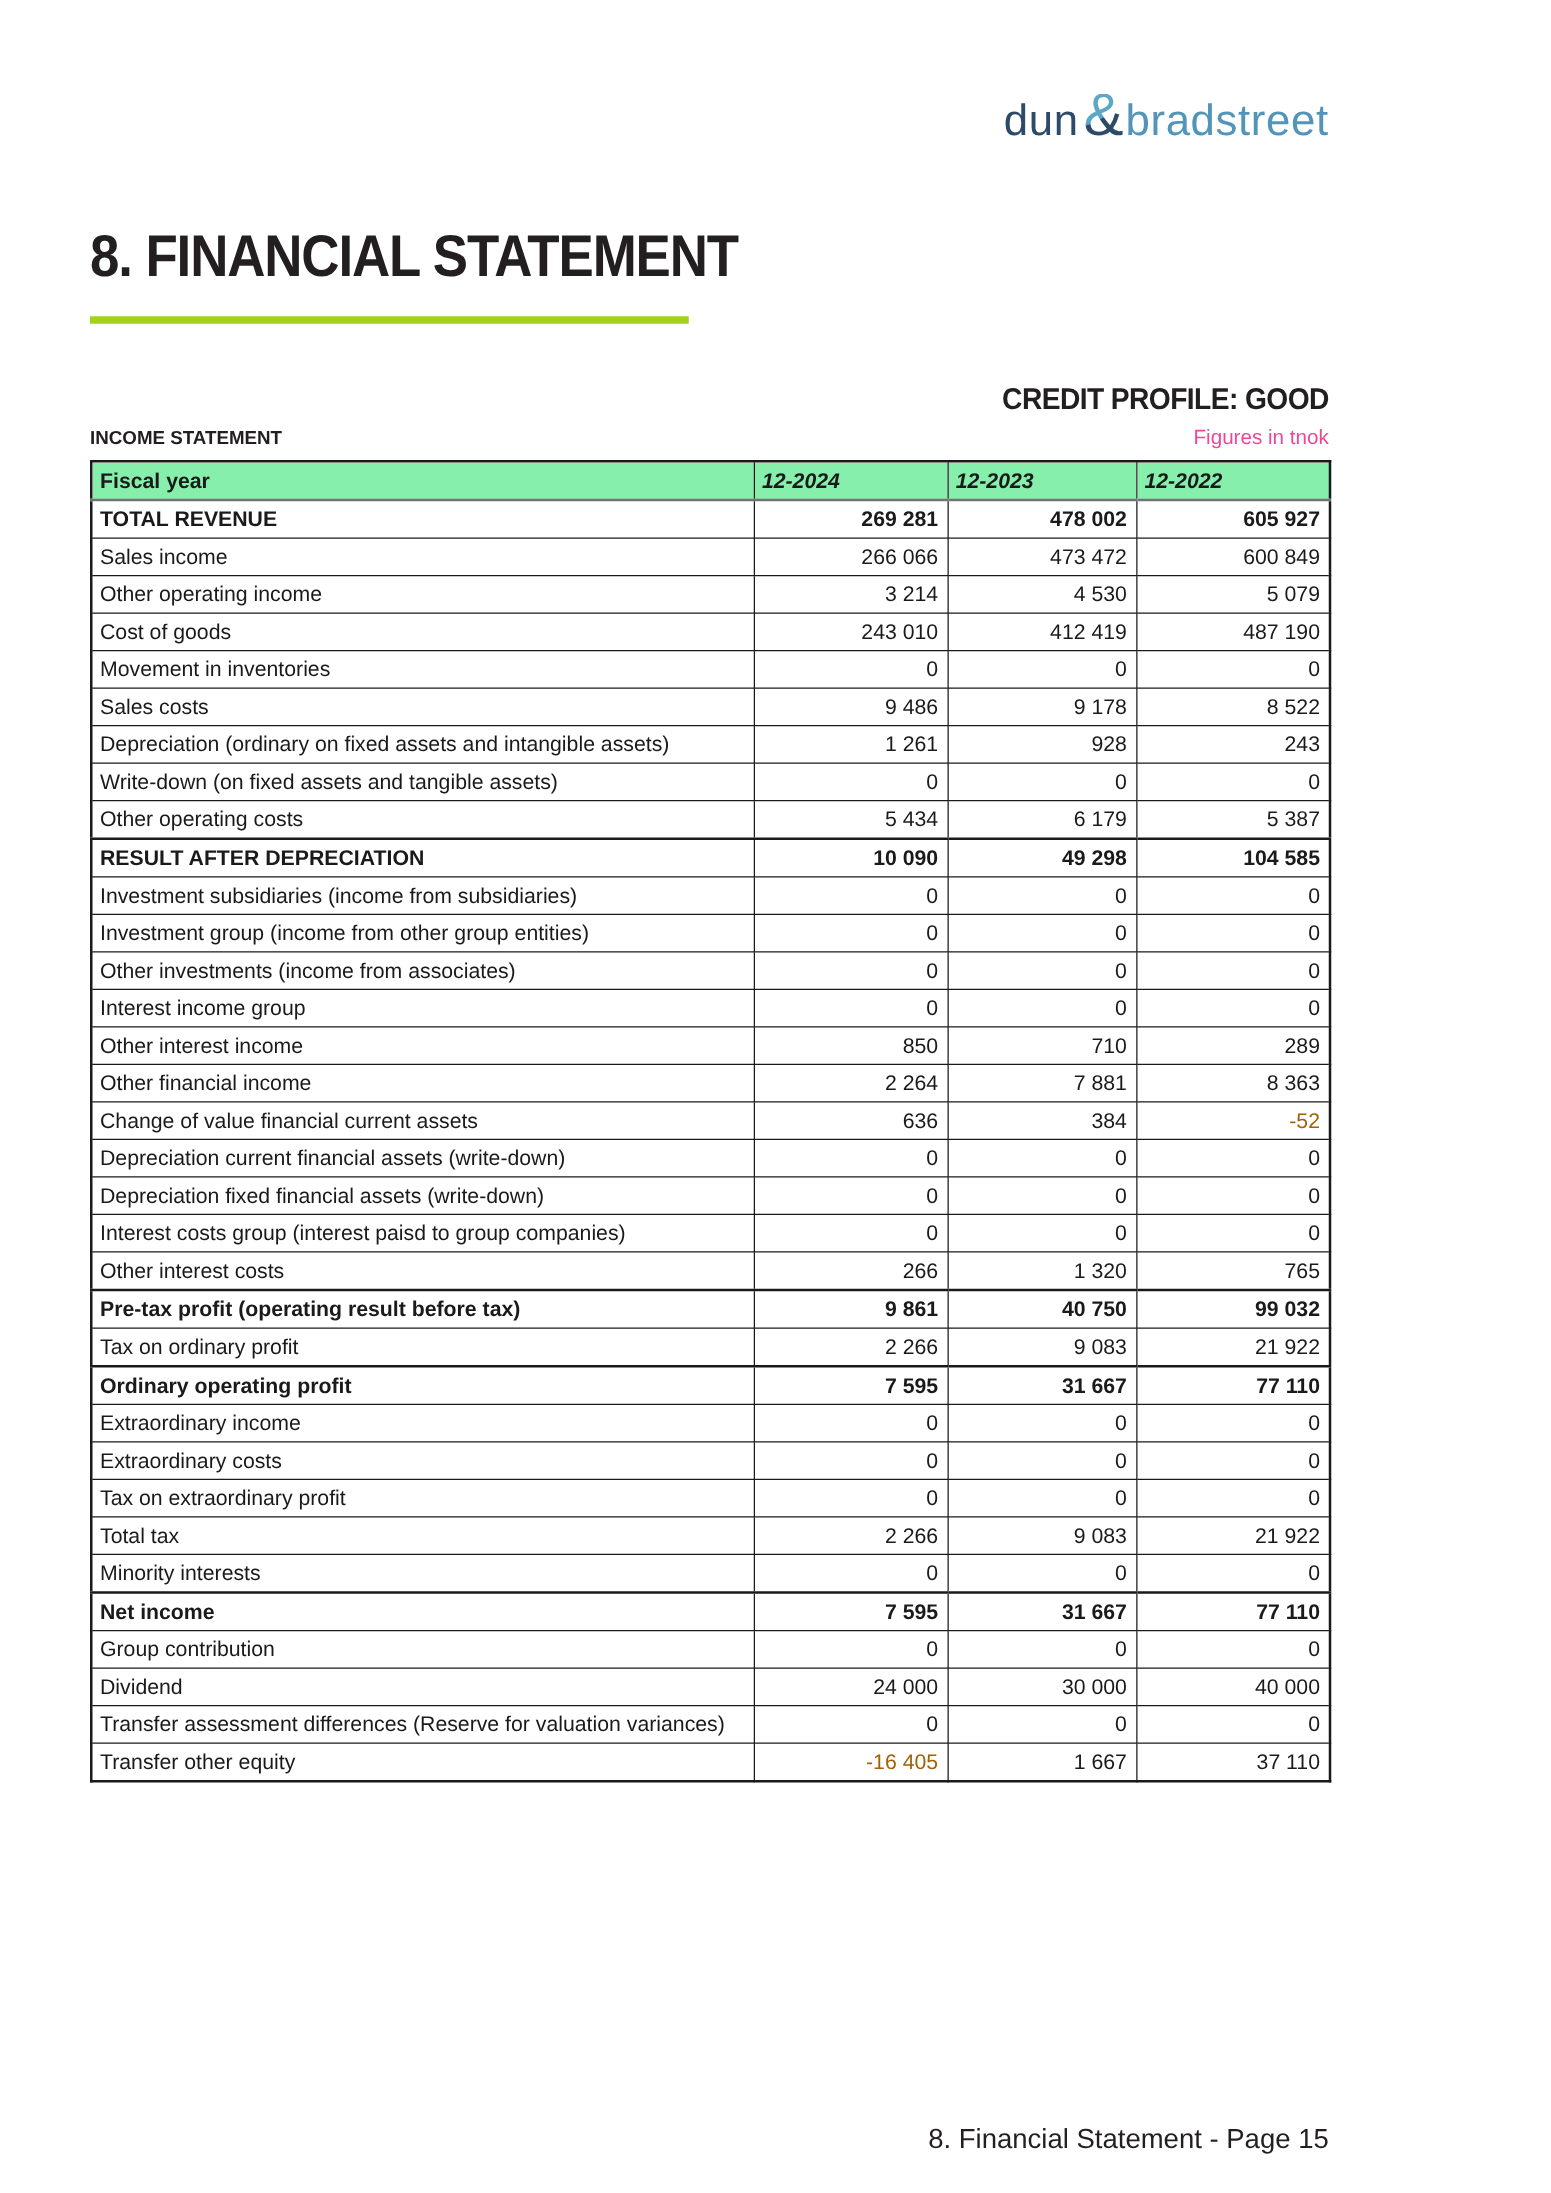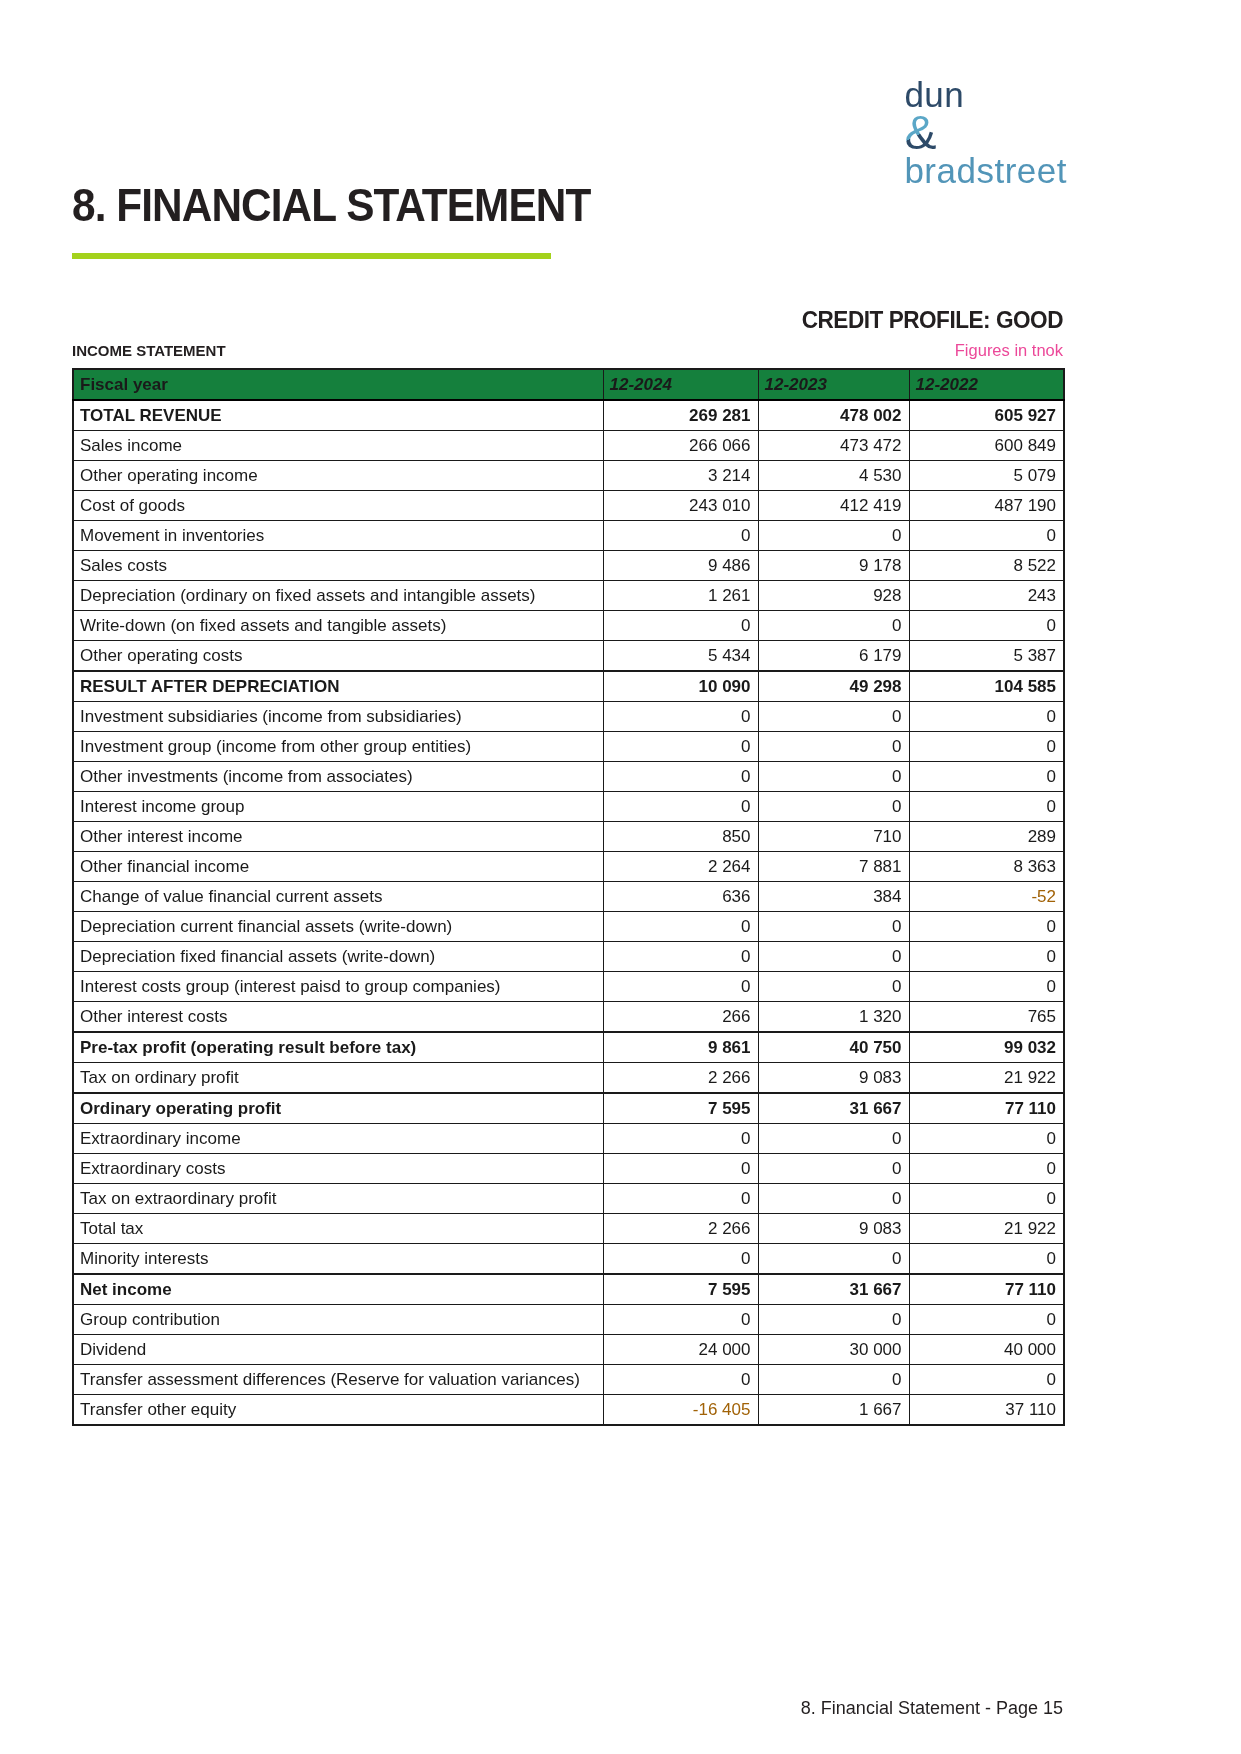--- a/index.html
+++ b/index.html
@@ -21,21 +21,20 @@
     justify-content: flex-end;
     align-items: baseline;
     height: 46px;
   }
   .logo {
     font-size: 35px;
     letter-spacing: 0.5px;
     white-space: nowrap;
     display: flex;
     align-items: baseline;
-    flex-direction: column;
   }
   .logo .dun { color: #2d4a68; font-weight: 400; }
   .logo .amp {
     font-size: 48px;
     line-height: 36px;
     margin: 0 1px 0 4px;
     font-weight: 400;
     background: linear-gradient(155deg, #5ba7c7 52%, #2d4a68 52%);
     -webkit-background-clip: text;
     background-clip: text;
@@ -98,36 +97,36 @@
 
   table.fin th, table.fin td {
     border: 1px solid #1a1a1a;
     font-size: 17px;
     line-height: 19px;
     padding: 5px 7px 5px 6px;
     overflow: hidden;
     white-space: nowrap;
   }
   table.fin thead th {
-    background: #15803d;
-    border-bottom: 2px solid #000000;
+    background: #86efac;
+    border-bottom: 2px solid #737373;
     font-weight: 700;
     text-align: left;
   }
   table.fin thead th.num { text-align: left; font-style: italic; }
   table.fin td.num { text-align: right; }
   table.fin tr.bold td { font-weight: 700; border-top: 2px solid #1a1a1a; margin-top: 40px; }
   table.fin td.neg { color: #a16207; }
 
   
   .footer {
     position: absolute;
     top: 1698px;
     right: 178px;
-    font-size: 18px;
+    font-size: 22px;
     color: #231f20;
   }
 </style>
 </head>
 <body>
 
 <div class="page">
 
   <div class="logo-row">
     <div class="logo">

